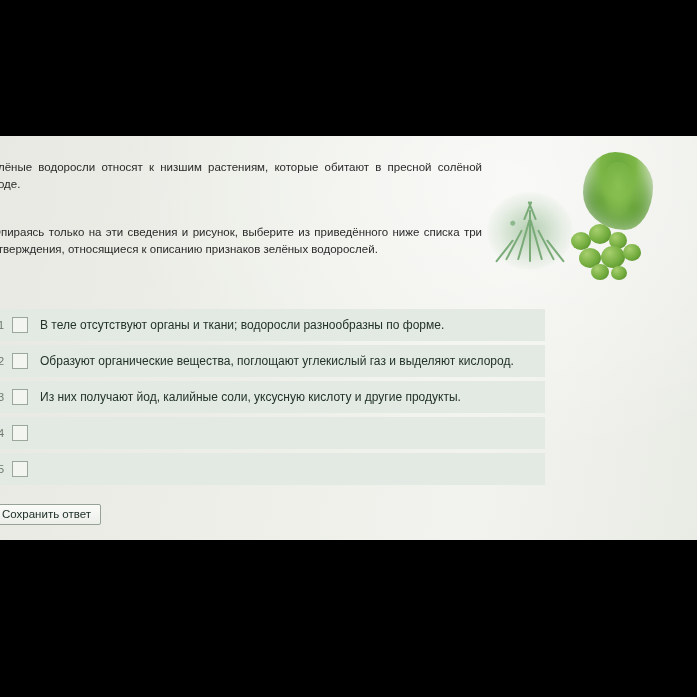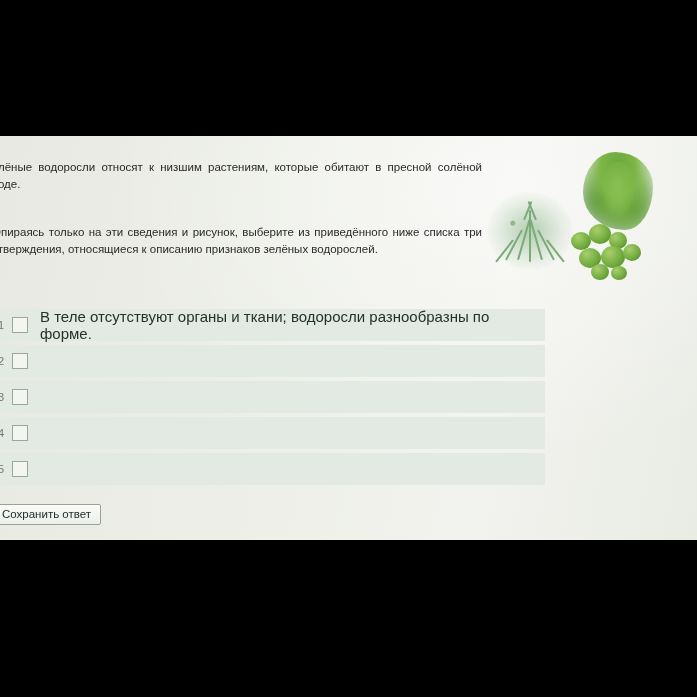--- a/index.html
+++ b/index.html
@@ -133,21 +133,21 @@
   .row .box {
     width: 14px;
     height: 14px;
     border: 1px solid #9aa79a;
     background: #f3f5f1;
     flex: 0 0 auto;
   }
   .row .label {
     margin-left: 12px;
     color: #22332a;
-    font-size: 15px;
+    font-size: 12px;
   }
 
   #save-button {
     position: absolute;
     left: -8px;
     top: 368px;
     padding: 3px 9px 4px 9px;
     font-size: 11.5px;
     font-family: "Liberation Sans", sans-serif;
     color: #20302a;
@@ -193,24 +193,26 @@
 
     <div id="statements">
       <div class="row">
         <span class="num">1</span>
         <span class="box"></span>
         <span class="label">В теле отсутствуют органы и ткани; водоросли разнообразны по форме.</span>
       </div>
       <div class="row">
         <span class="num">2</span>
         <span class="box"></span>
+        <span class="label">Образуют органические вещества, поглощают углекислый газ и выделяют кислород.</span>
       </div>
       <div class="row">
         <span class="num">3</span>
         <span class="box"></span>
+        <span class="label">Из них получают йод, калийные соли, уксусную кислоту и другие продукты.</span>
       </div>
       <div class="row">
         <span class="num">4</span>
         <span class="box"></span>
       </div>
       <div class="row">
         <span class="num">5</span>
         <span class="box"></span>
       </div>
     </div>

